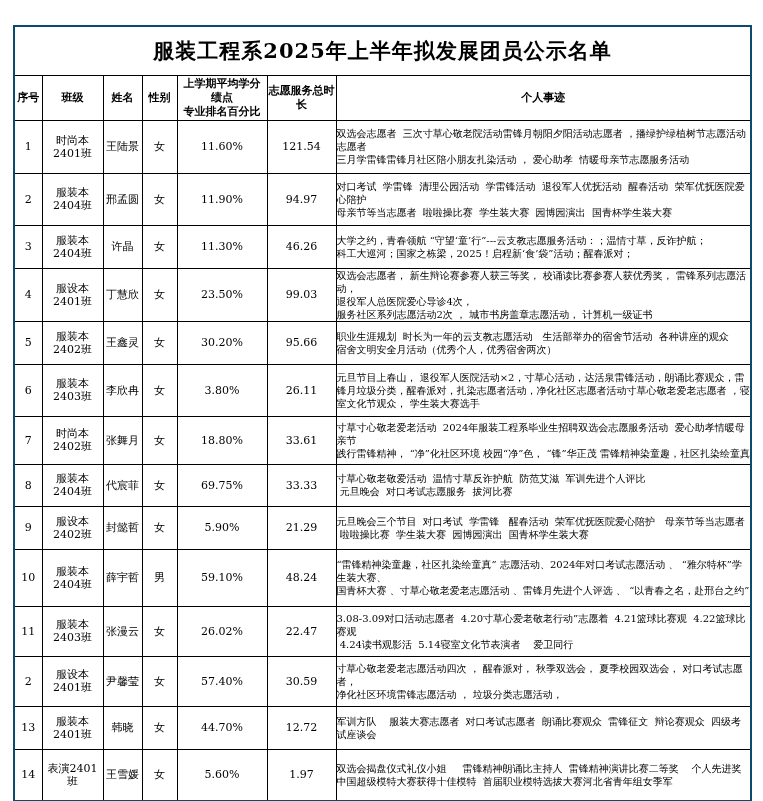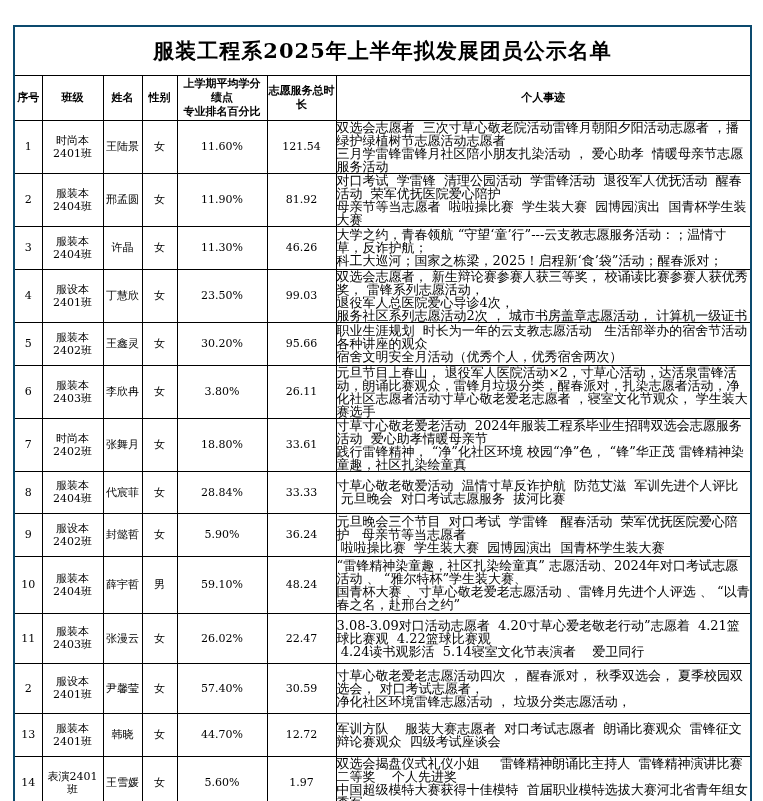--- a/index.html
+++ b/index.html
@@ -48,21 +48,21 @@
     padding: 0 1px;
   }
   td.c {
     text-align: center;
     font-size: 11px;
     line-height: 13px;
     padding: 0 1px;
   }
   td.deeds {
     text-align: left;
-    font-size: 13px;
+    font-size: 10px;
     line-height: 13px;
     white-space: pre-wrap;
     word-break: break-all;
     padding: 2px 4px;
     vertical-align: middle;
   }
 </style>
 </head>
 <body>
 
@@ -103,21 +103,21 @@
     <td class="deeds">双选会志愿者  三次寸草心敬老院活动雷锋月朝阳夕阳活动志愿者 ，播绿护绿植树节志愿活动志愿者
 三月学雷锋雷锋月社区陪小朋友扎染活动 ， 爱心助孝  情暖母亲节志愿服务活动</td>
   </tr>
 
   <tr class="data-row" style="height: 52px;">
     <td class="c">2</td>
     <td class="c">服装本2404班</td>
     <td class="c">邢孟圆</td>
     <td class="c">女</td>
     <td class="c">11.90%</td>
-    <td class="c">81.92</td>
+    <td class="c">94.97</td>
     <td class="deeds">对口考试  学雷锋  清理公园活动  学雷锋活动  退役军人优抚活动  醒春活动  荣军优抚医院爱心陪护
 母亲节等当志愿者  啦啦操比赛  学生装大赛  园博园演出  国青杯学生装大赛</td>
   </tr>
 
   <tr class="data-row" style="height: 43px;">
     <td class="c">3</td>
     <td class="c">服装本2404班</td>
     <td class="c">许晶</td>
     <td class="c">女</td>
     <td class="c">11.30%</td>
@@ -168,33 +168,33 @@
     <td class="c">33.61</td>
     <td class="deeds">寸草寸心敬老爱老活动  2024年服装工程系毕业生招聘双选会志愿服务活动  爱心助孝情暖母亲节
 践行雷锋精神， “净”化社区环境 校园“净”色， “锋”华正茂 雷锋精神染童趣，社区扎染绘童真</td>
   </tr>
 
   <tr class="data-row" style="height: 42px;">
     <td class="c">8</td>
     <td class="c">服装本2404班</td>
     <td class="c">代宸菲</td>
     <td class="c">女</td>
-    <td class="c">28.84%</td>
+    <td class="c">69.75%</td>
     <td class="c">33.33</td>
     <td class="deeds">寸草心敬老敬爱活动  温情寸草反诈护航  防范艾滋  军训先进个人评比
  元旦晚会  对口考试志愿服务  拔河比赛</td>
   </tr>
 
   <tr class="data-row" style="height: 43px;">
     <td class="c">9</td>
     <td class="c">服设本2402班</td>
     <td class="c">封懿哲</td>
     <td class="c">女</td>
     <td class="c">5.90%</td>
-    <td class="c">36.24</td>
+    <td class="c">21.29</td>
     <td class="deeds">元旦晚会三个节目  对口考试  学雷锋   醒春活动  荣军优抚医院爱心陪护   母亲节等当志愿者
  啦啦操比赛  学生装大赛  园博园演出  国青杯学生装大赛</td>
   </tr>
 
   <tr class="data-row" style="height: 57px;">
     <td class="c">10</td>
     <td class="c">服装本2404班</td>
     <td class="c">薛宇哲</td>
     <td class="c">男</td>
     <td class="c">59.10%</td>

